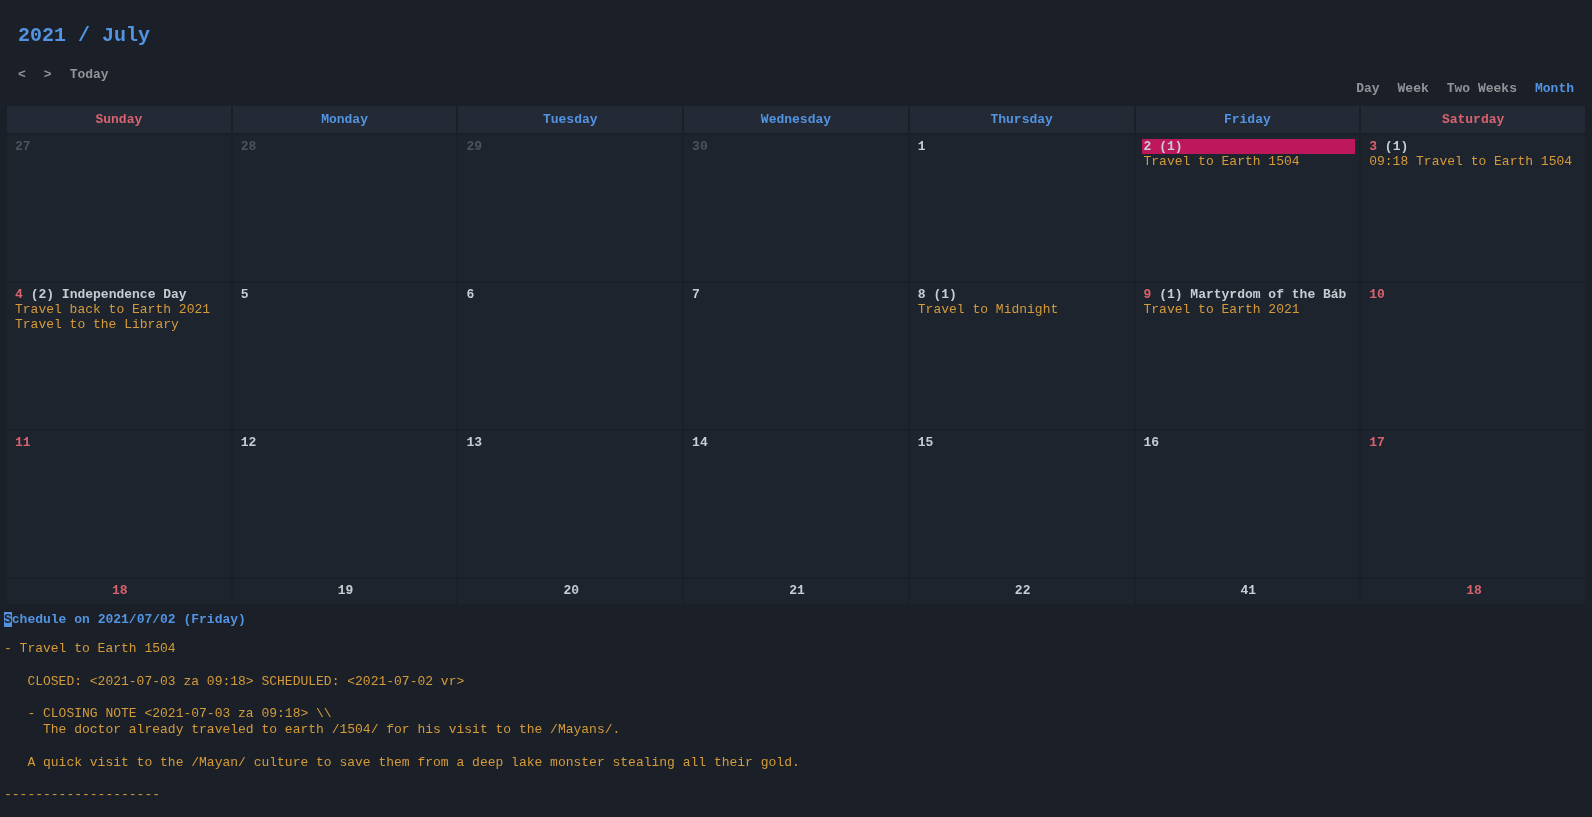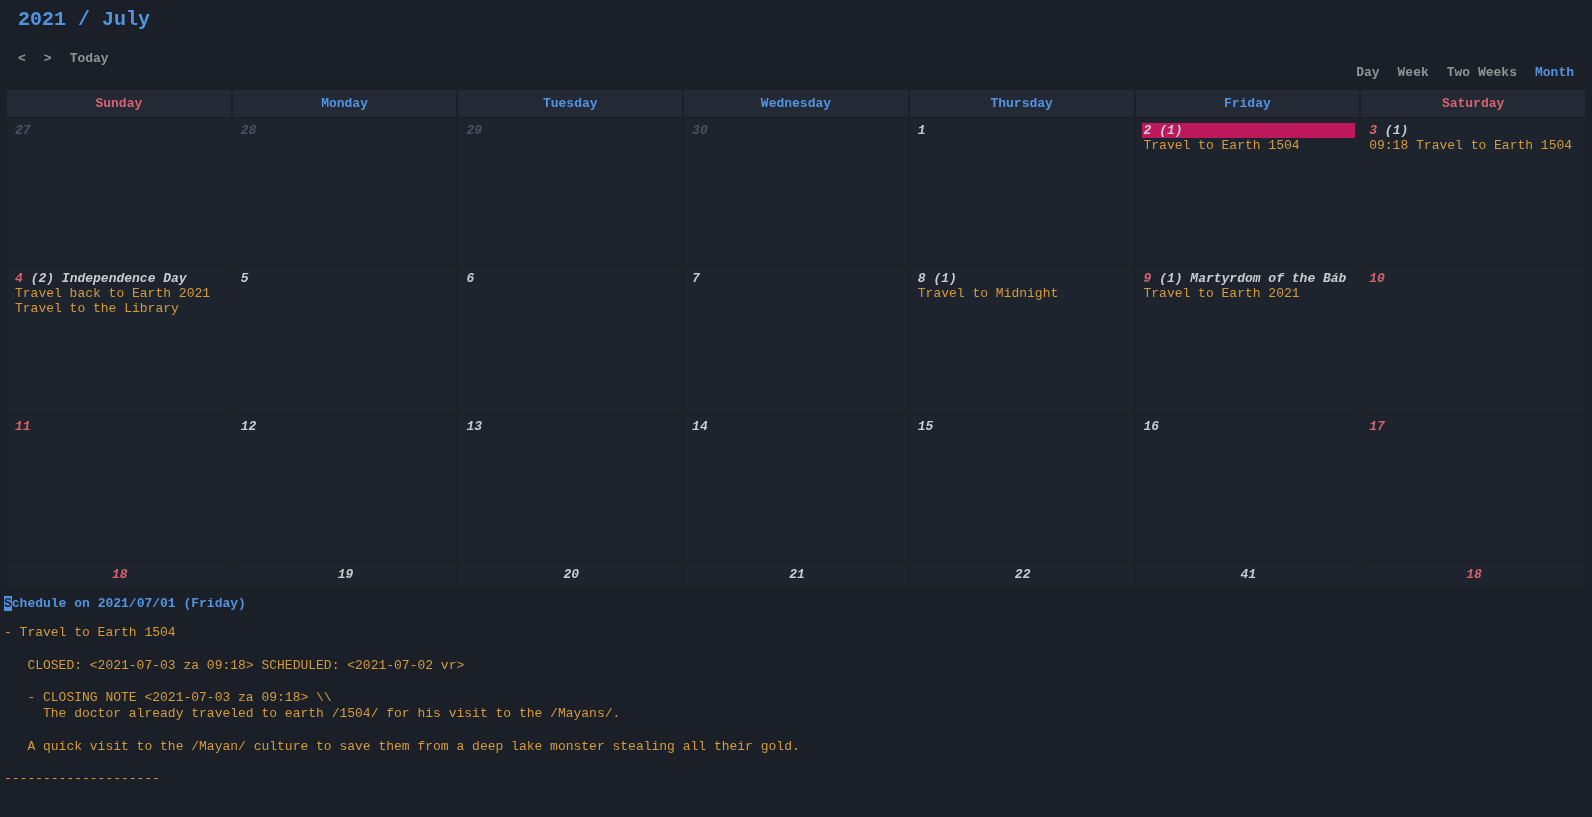--- a/index.html
+++ b/index.html
@@ -14,20 +14,21 @@
       font-size: 13px;
       width: 1592px;
       height: 817px;
       overflow: hidden;
     }
     .header-title {
       color: #5294e2;
       font-size: 20px;
       font-weight: bold;
       padding: 8px 0 4px 18px;
+      margin-top: 16px;
     }
     .nav-row {
       display: flex;
       justify-content: space-between;
       padding: 2px 18px 8px 18px;
       align-items: center;
     }
     .nav-left {
       display: flex;
       gap: 18px;
@@ -71,21 +72,20 @@
       background: #1e242e;
       vertical-align: top;
       height: 146px;
       padding: 4px 6px 4px 8px;
       font-size: 13px;
       overflow: hidden;
     }
     .day-head {
       font-weight: bold;
       white-space: nowrap;
-      font-style: italic;
     }
     .day-dim {
       color: #4a5260;
     }
     .day-num {
       color: #c8ccd4;
     }
     .day-weekend {
       color: #d8636f;
     }
@@ -276,21 +276,21 @@
         <span class="day-head day-num">41</span>
       </td>
       <td>
         <span class="day-head day-weekend">18</span>
       </td>
     </tr>
   </tbody>
 </table>
 
 <div class="schedule-panel">
-  <div class="schedule-title"><span class="cursor">S</span><span>chedule on 2021/07/01 (Friday)</span></div>
+  <div class="schedule-title"><span class="cursor">S</span><span>chedule on 2021/07/02 (Friday)</span></div>
   <div class="sched-body">- Travel to Earth 1504
 
    CLOSED: &lt;2021-07-03 za 09:18&gt; SCHEDULED: &lt;2021-07-02 vr&gt;
 
    - CLOSING NOTE &lt;2021-07-03 za 09:18&gt; \\
      The doctor already traveled to earth /1504/ for his visit to the /Mayans/.
 
    A quick visit to the /Mayan/ culture to save them from a deep lake monster stealing all their gold.
 
 --------------------</div>

